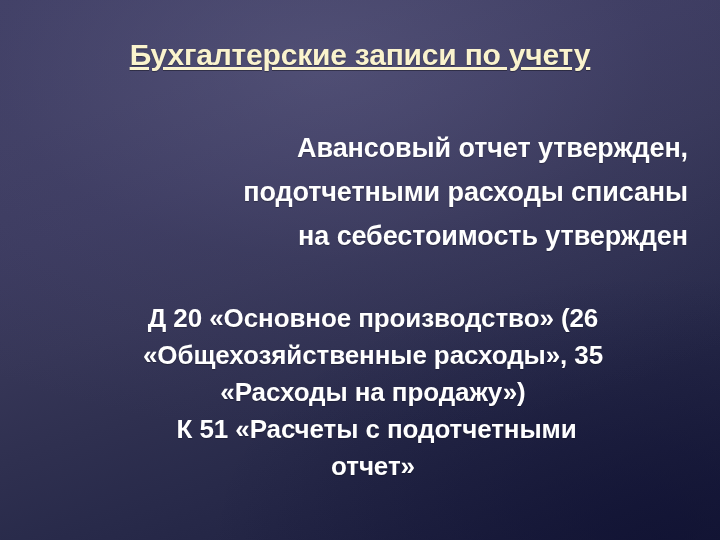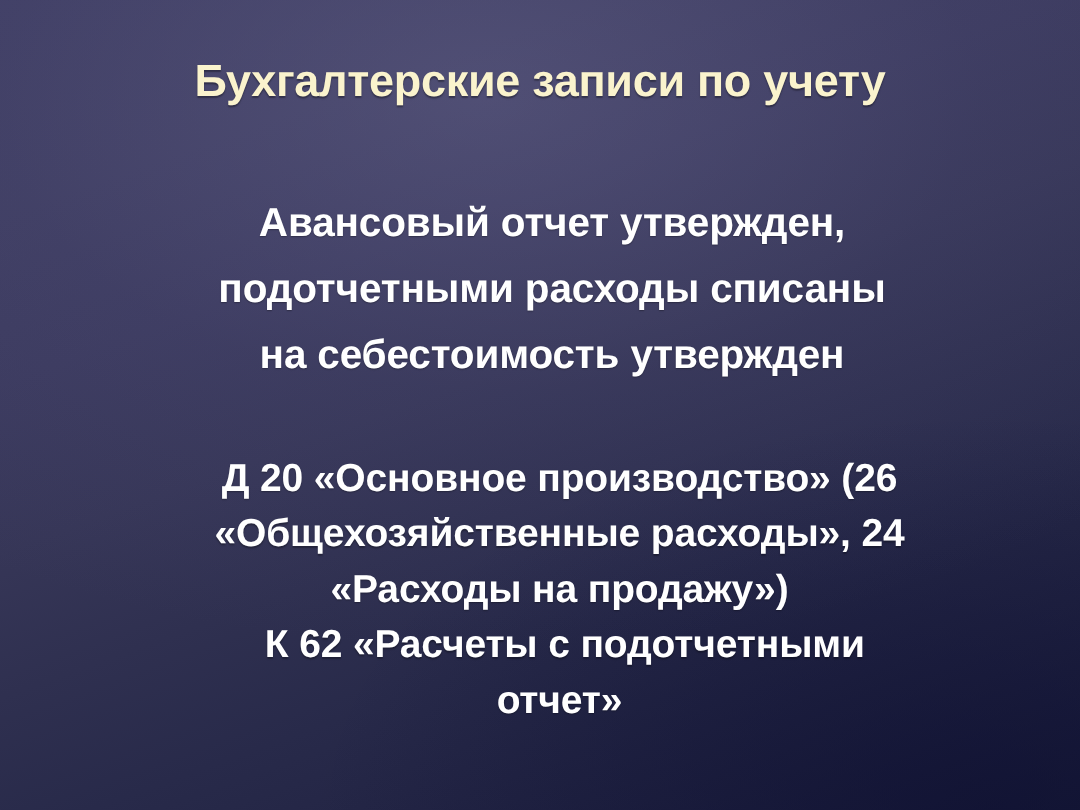--- a/index.html
+++ b/index.html
@@ -63,29 +63,30 @@
   }
   .title-line {
     display: block;
     color: #faf3cd;
     font-size: 30px;
     font-weight: bold;
     line-height: 38px;
     letter-spacing: -0.2px;
     white-space: pre;
     text-shadow: 0 1px 1px rgba(0,0,0,0.35);
+    text-decoration: underline;
   }
 
   
   .body-block-1 {
     position: absolute;
     left: 48px;
     top: 126px;
     width: 640px;
-    text-align: center;
+    text-align: right;
   }
   .body-line-wide {
     display: block;
     color: #ffffff;
     font-size: 27px;
     font-weight: bold;
     line-height: 44px;
     letter-spacing: -0.1px;
     white-space: pre;
     text-shadow: 0 1px 1px rgba(0,0,0,0.30);
@@ -125,20 +126,20 @@
     </div>
 
     <div class="body-block-1">
       <span class="body-line-wide">Авансовый отчет утвержден,</span>
       <span class="body-line-wide">подотчетными расходы списаны</span>
       <span class="body-line-wide">на себестоимость утвержден</span>
     </div>
 
     <div class="body-block-2">
       <span class="body-line-tight">Д 20 «Основное производство» (26</span>
-      <span class="body-line-tight">«Общехозяйственные расходы», 24</span>
+      <span class="body-line-tight">«Общехозяйственные расходы», 35</span>
       <span class="body-line-tight">«Расходы на продажу»)</span>
-      <span class="body-line-tight"> К 62 «Расчеты с подотчетными</span>
+      <span class="body-line-tight"> К 51 «Расчеты с подотчетными</span>
       <span class="body-line-tight">отчет»</span>
     </div>
 
   </div>
 </div>
 
 </body></html>

